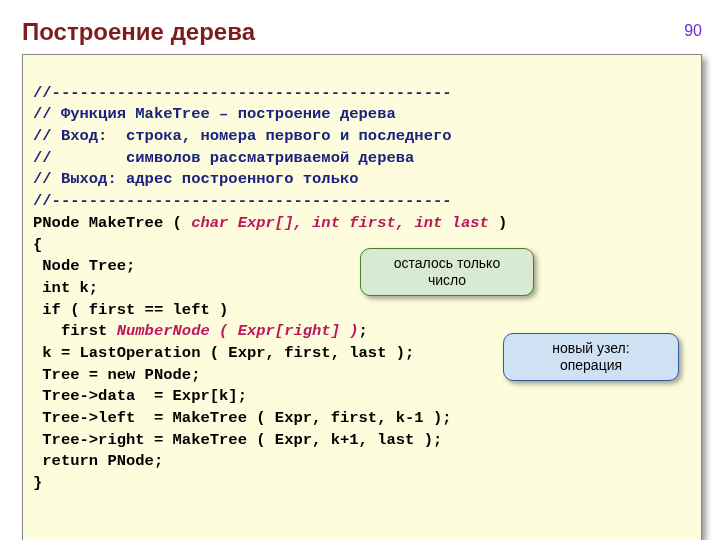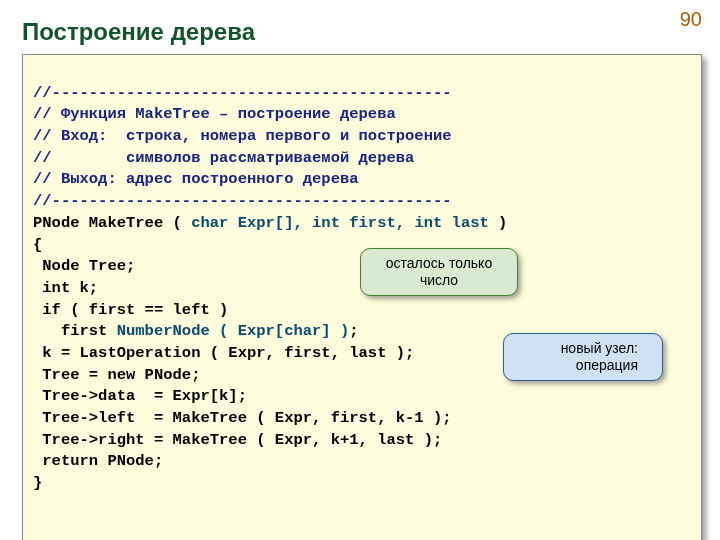--- a/index.html
+++ b/index.html
@@ -7,51 +7,51 @@
     padding: 0;
     width: 720px;
     height: 540px;
     background: #fff;
     font-family: Arial, Helvetica, sans-serif;
     position: relative;
     overflow: hidden;
   }
   .page-number {
     position: absolute;
-    top: 8px;
+    top: 22px;
     right: 18px;
-    font-size: 20px;
-    color: #a16207;
+    font-size: 16px;
+    color: #6d28d9;
   }
   .title {
     font-size: 24px;
     font-weight: bold;
-    color: #14532d;
+    color: #7f1d1d;
     margin: 18px 0 8px 22px;
   }
   .code-block {
     margin: 0 18px 0 22px;
     background: #fdfcdc;
     border: 1px solid #888;
     box-shadow: 4px 4px 6px rgba(0,0,0,0.4);
     padding: 6px 10px 6px 10px;
     font-family: "Courier New", monospace;
     font-size: 15.5px;
     font-weight: bold;
     line-height: 1.4;
     white-space: pre;
     color: #000;
     position: relative;
   }
   .comment { color: #1a237e; }
-  .green { color: #0c4a6e; }
+  .green { color: #be185d; font-style: italic; }
   .callout {
     position: absolute;
     border-radius: 10px;
-    padding: 6px 24px;
+    padding: 6px 32px;
     font-family: Arial, sans-serif;
     font-size: 14px;
     font-weight: normal;
     text-align: center;
     box-shadow: 3px 3px 5px rgba(0,0,0,0.35);
     white-space: normal;
     line-height: 1.2;
   }
   .callout-number {
     background: #d9ead3;
@@ -59,43 +59,42 @@
     top: 193px;
     left: 337px;
     width: 108px;
   }
   .callout-op {
     background: #cfe2f3;
     border: 1.5px solid #2c5aa0;
     top: 278px;
     left: 480px;
     width: 110px;
-    text-align: right;
   }
 </style>
 </head>
 <body>
 
 <div class="page-number">90</div>
 
 <div class="title">Построение дерева</div>
 
 <div class="code-block">
 <span class="comment">//-------------------------------------------</span>
 <span class="comment">// Функция MakeTree – построение дерева</span>
-<span class="comment">// Вход:  строка, номера первого и построение</span>
+<span class="comment">// Вход:  строка, номера первого и последнего</span>
 <span class="comment">//        символов рассматриваемой дерева</span>
-<span class="comment">// Выход: адрес построенного дерева</span>
+<span class="comment">// Выход: адрес построенного только</span>
 <span class="comment">//-------------------------------------------</span>
 <span>PNode MakeTree ( </span><span class="green">char Expr[], int first, int last</span><span> )</span>
 <span>{</span>
 <span> Node Tree;</span>
 <span> int k;</span>
 <span> if ( first == left )</span>
-<span>   first </span><span class="green">NumberNode ( Expr[char] )</span><span>;</span>
+<span>   first </span><span class="green">NumberNode ( Expr[right] )</span><span>;</span>
 <span> k = LastOperation ( Expr, first, last );</span>
 <span> Tree = new PNode;</span>
 <span> Tree-&gt;data  = Expr[k];</span>
 <span> Tree-&gt;left  = MakeTree ( Expr, first, k-1 );</span>
 <span> Tree-&gt;right = MakeTree ( Expr, k+1, last );</span>
 <span> return PNode;</span>
 <span>}</span>
 <div class="callout callout-number">осталось только число</div>
 <div class="callout callout-op">новый узел: операция</div>
 </div>

